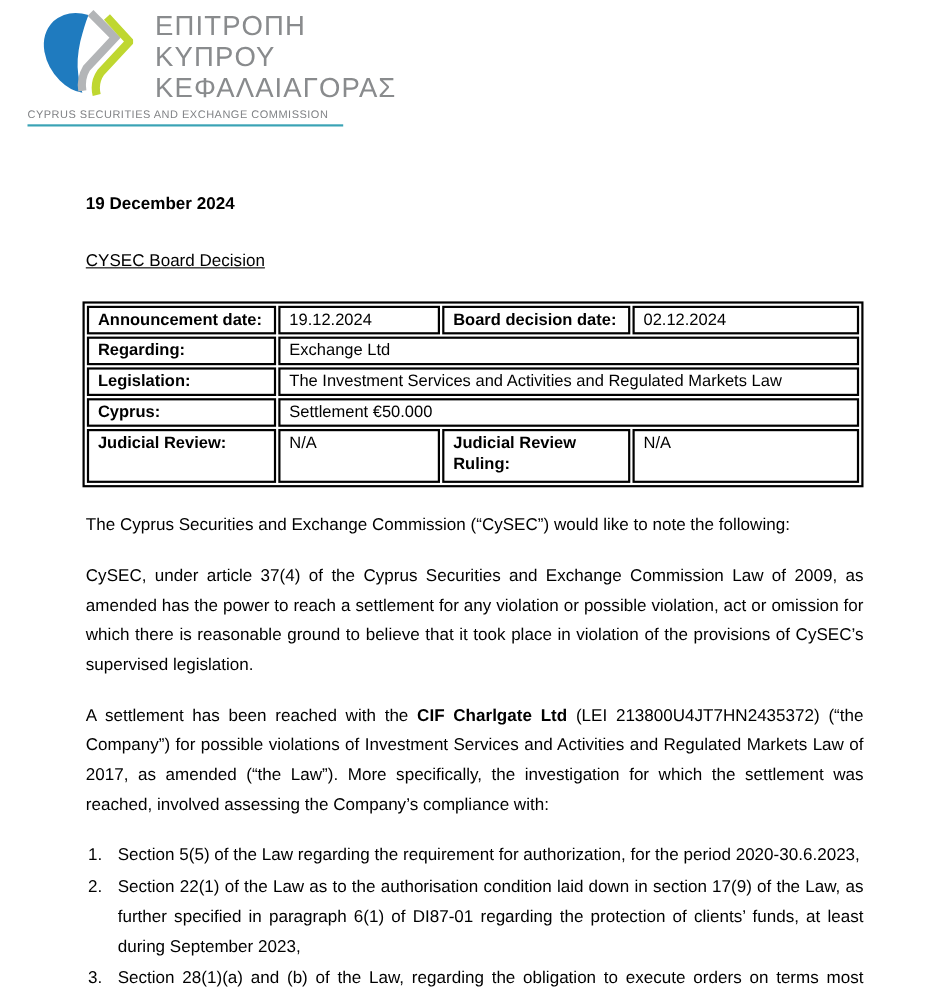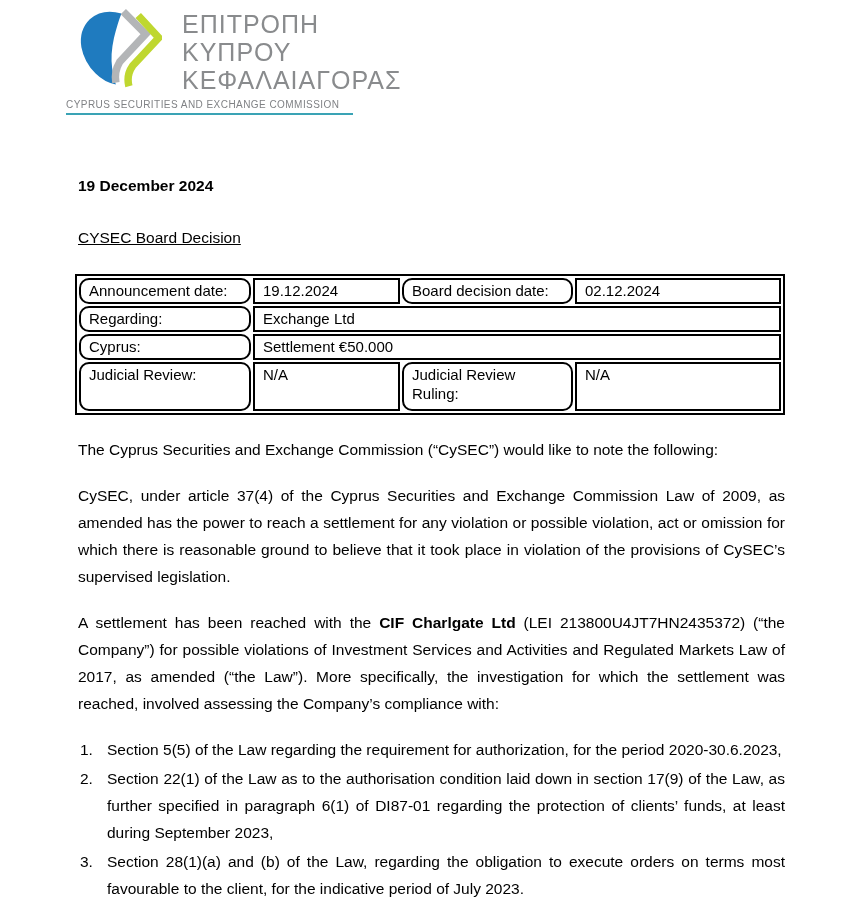--- a/index.html
+++ b/index.html
@@ -11,21 +11,20 @@
     width: 861px;
     height: 900px;
     font-family: "Liberation Sans", sans-serif;
     color: #000000;
     overflow: hidden;
   }
 
   
   .header {
     padding: 8px 0 0 25px;
-    margin-left: 41px;
   }
   .logo-row {
     display: flex;
     align-items: flex-start;
   }
   .logo-mark {
     width: 96px;
     height: 82px;
     flex: 0 0 auto;
   }
@@ -78,21 +77,21 @@
     width: 710px;
     margin: 0 0 21px -3px;
     font-size: 15px;
     line-height: 19px;
   }
   table.info-table td {
     border: 2px solid #000000;
     padding: 1px 8px 2px 8px;
     vertical-align: top;
   }
-  td.lbl { font-weight: normal; border-radius: 10px; }
+  td.lbl { font-weight: bold; }
   tr.tall td { height: 42px; }
 
   
   .para {
     text-align: justify;
     margin: 0 0 19px 0;
   }
   .para:last-child { margin-bottom: 0; }
 
   
@@ -152,20 +151,24 @@
         <td class="lbl">Announcement date:</td>
         <td>19.12.2024</td>
         <td class="lbl">Board decision date:</td>
         <td>02.12.2024</td>
       </tr>
       <tr>
         <td class="lbl">Regarding:</td>
         <td colspan="3">Exchange Ltd</td>
       </tr>
       <tr>
+        <td class="lbl">Legislation:</td>
+        <td colspan="3">The Investment Services and Activities and Regulated Markets Law</td>
+      </tr>
+      <tr>
         <td class="lbl">Cyprus:</td>
         <td colspan="3">Settlement €50.000</td>
       </tr>
       <tr class="tall">
         <td class="lbl">Judicial Review:</td>
         <td>N/A</td>
         <td class="lbl">Judicial Review Ruling:</td>
         <td>N/A</td>
       </tr>
     </tbody>

